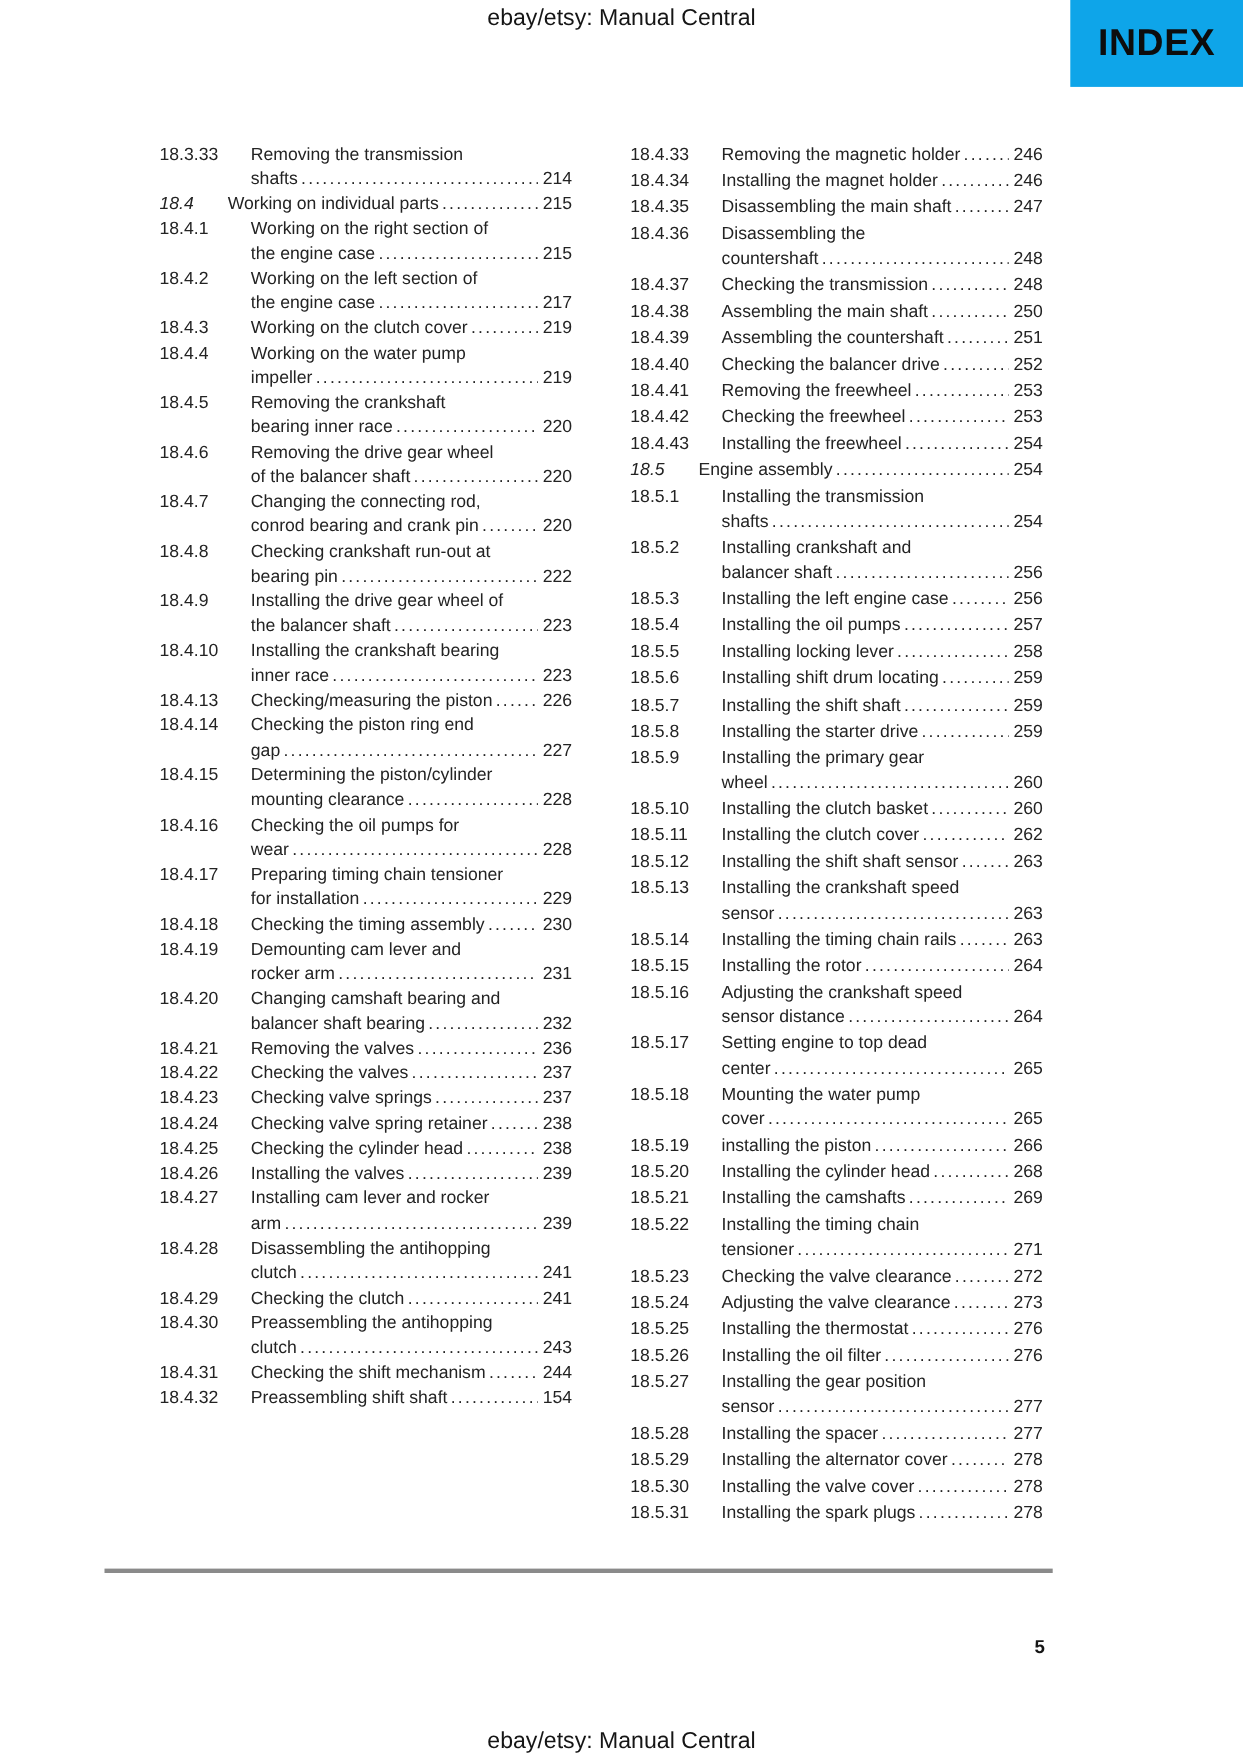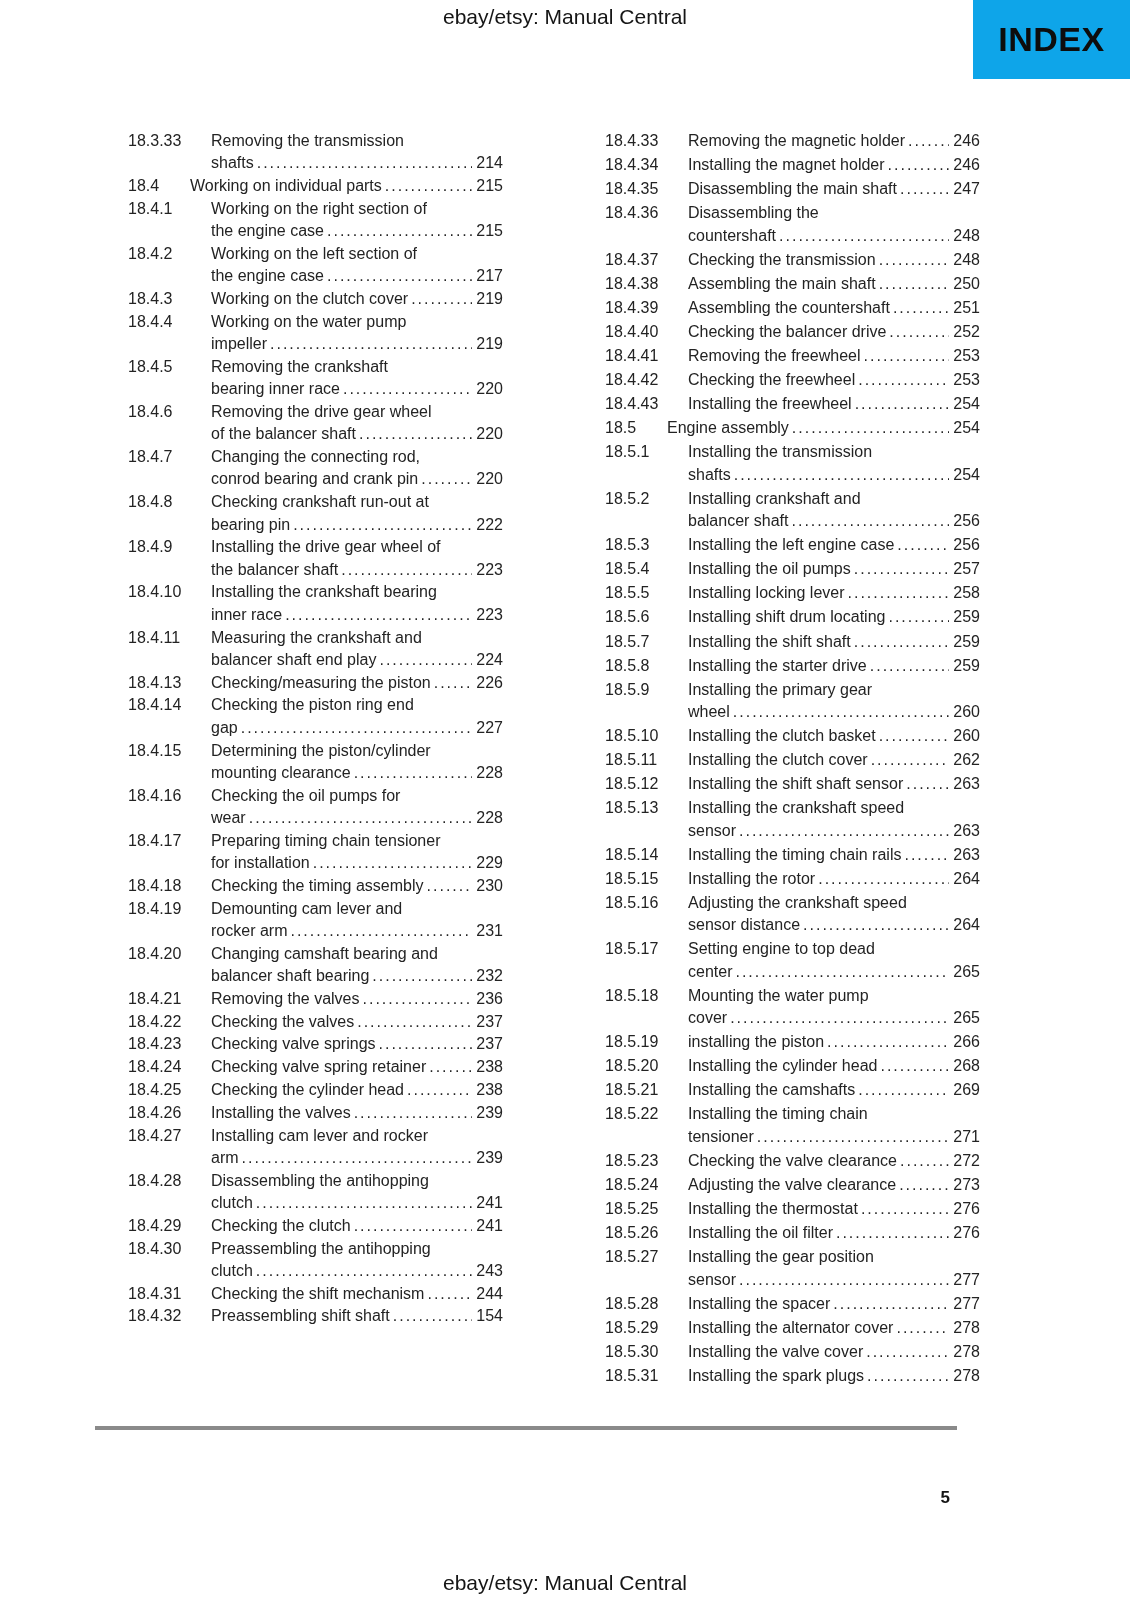--- a/index.html
+++ b/index.html
@@ -23,31 +23,32 @@
     display: flex; align-items: center; justify-content: center;
   }
   .index-label {
     font-weight: 700; font-size: 34px; letter-spacing: 0.5px; color: #0d0d0d;
   }
 
   
   .toc {
     position: absolute; top: 130px; left: 128px; width: 820px;
     display: flex;
+    justify-content: flex-end;
   }
   .toc-col { width: 375px; }
-  .toc-col + .toc-col { margin-left: 102px; }
+  .toc-col + .toc-col { margin-left: 53px; }
   .entry {
     display: flex; align-items: flex-start;
     font-size: 16px; line-height: 22.3px;
   }
   .toc-col.left  .entry { margin-bottom: 0.5px; }
   .toc-col.right .entry { margin-bottom: 1.8px; }
   .num { flex: 0 0 83px; }
-  .entry.lvl2 .num { flex: 0 0 62px; }
+  .entry.lvl2 .num { flex: 0 0 62px; font-style: italic; }
   .body { flex: 1 1 auto; min-width: 0; }
   .line { white-space: nowrap; }
   .lastline { display: flex; align-items: baseline; }
   .txt { flex: 0 0 auto; white-space: nowrap; }
   .dots {
     flex: 1 1 auto; min-width: 10px; overflow: hidden;
     white-space: nowrap; margin: 0 4px 0 3px;
   }
   .dots::after {
     content: "..........................................................................................";
@@ -204,31 +205,20 @@
     <div class="body">
       <div class="line">Installing the crankshaft bearing</div>
           <div class="lastline">
         <span class="txt">inner race</span>
         <span class="dots"></span>
         <span class="pg">223</span>
       </div>
     </div>
   </div>
       <div class="entry">
-    <span class="num">18.4.11</span>
-    <div class="body">
-      <div class="line">Measuring the crankshaft and</div>
-          <div class="lastline">
-        <span class="txt">balancer shaft end play</span>
-        <span class="dots"></span>
-        <span class="pg">224</span>
-      </div>
-    </div>
-  </div>
-      <div class="entry">
     <span class="num">18.4.13</span>
     <div class="body">
       <div class="lastline">
         <span class="txt">Checking/measuring the piston</span>
         <span class="dots"></span>
         <span class="pg">226</span>
       </div>
     </div>
   </div>
       <div class="entry">

